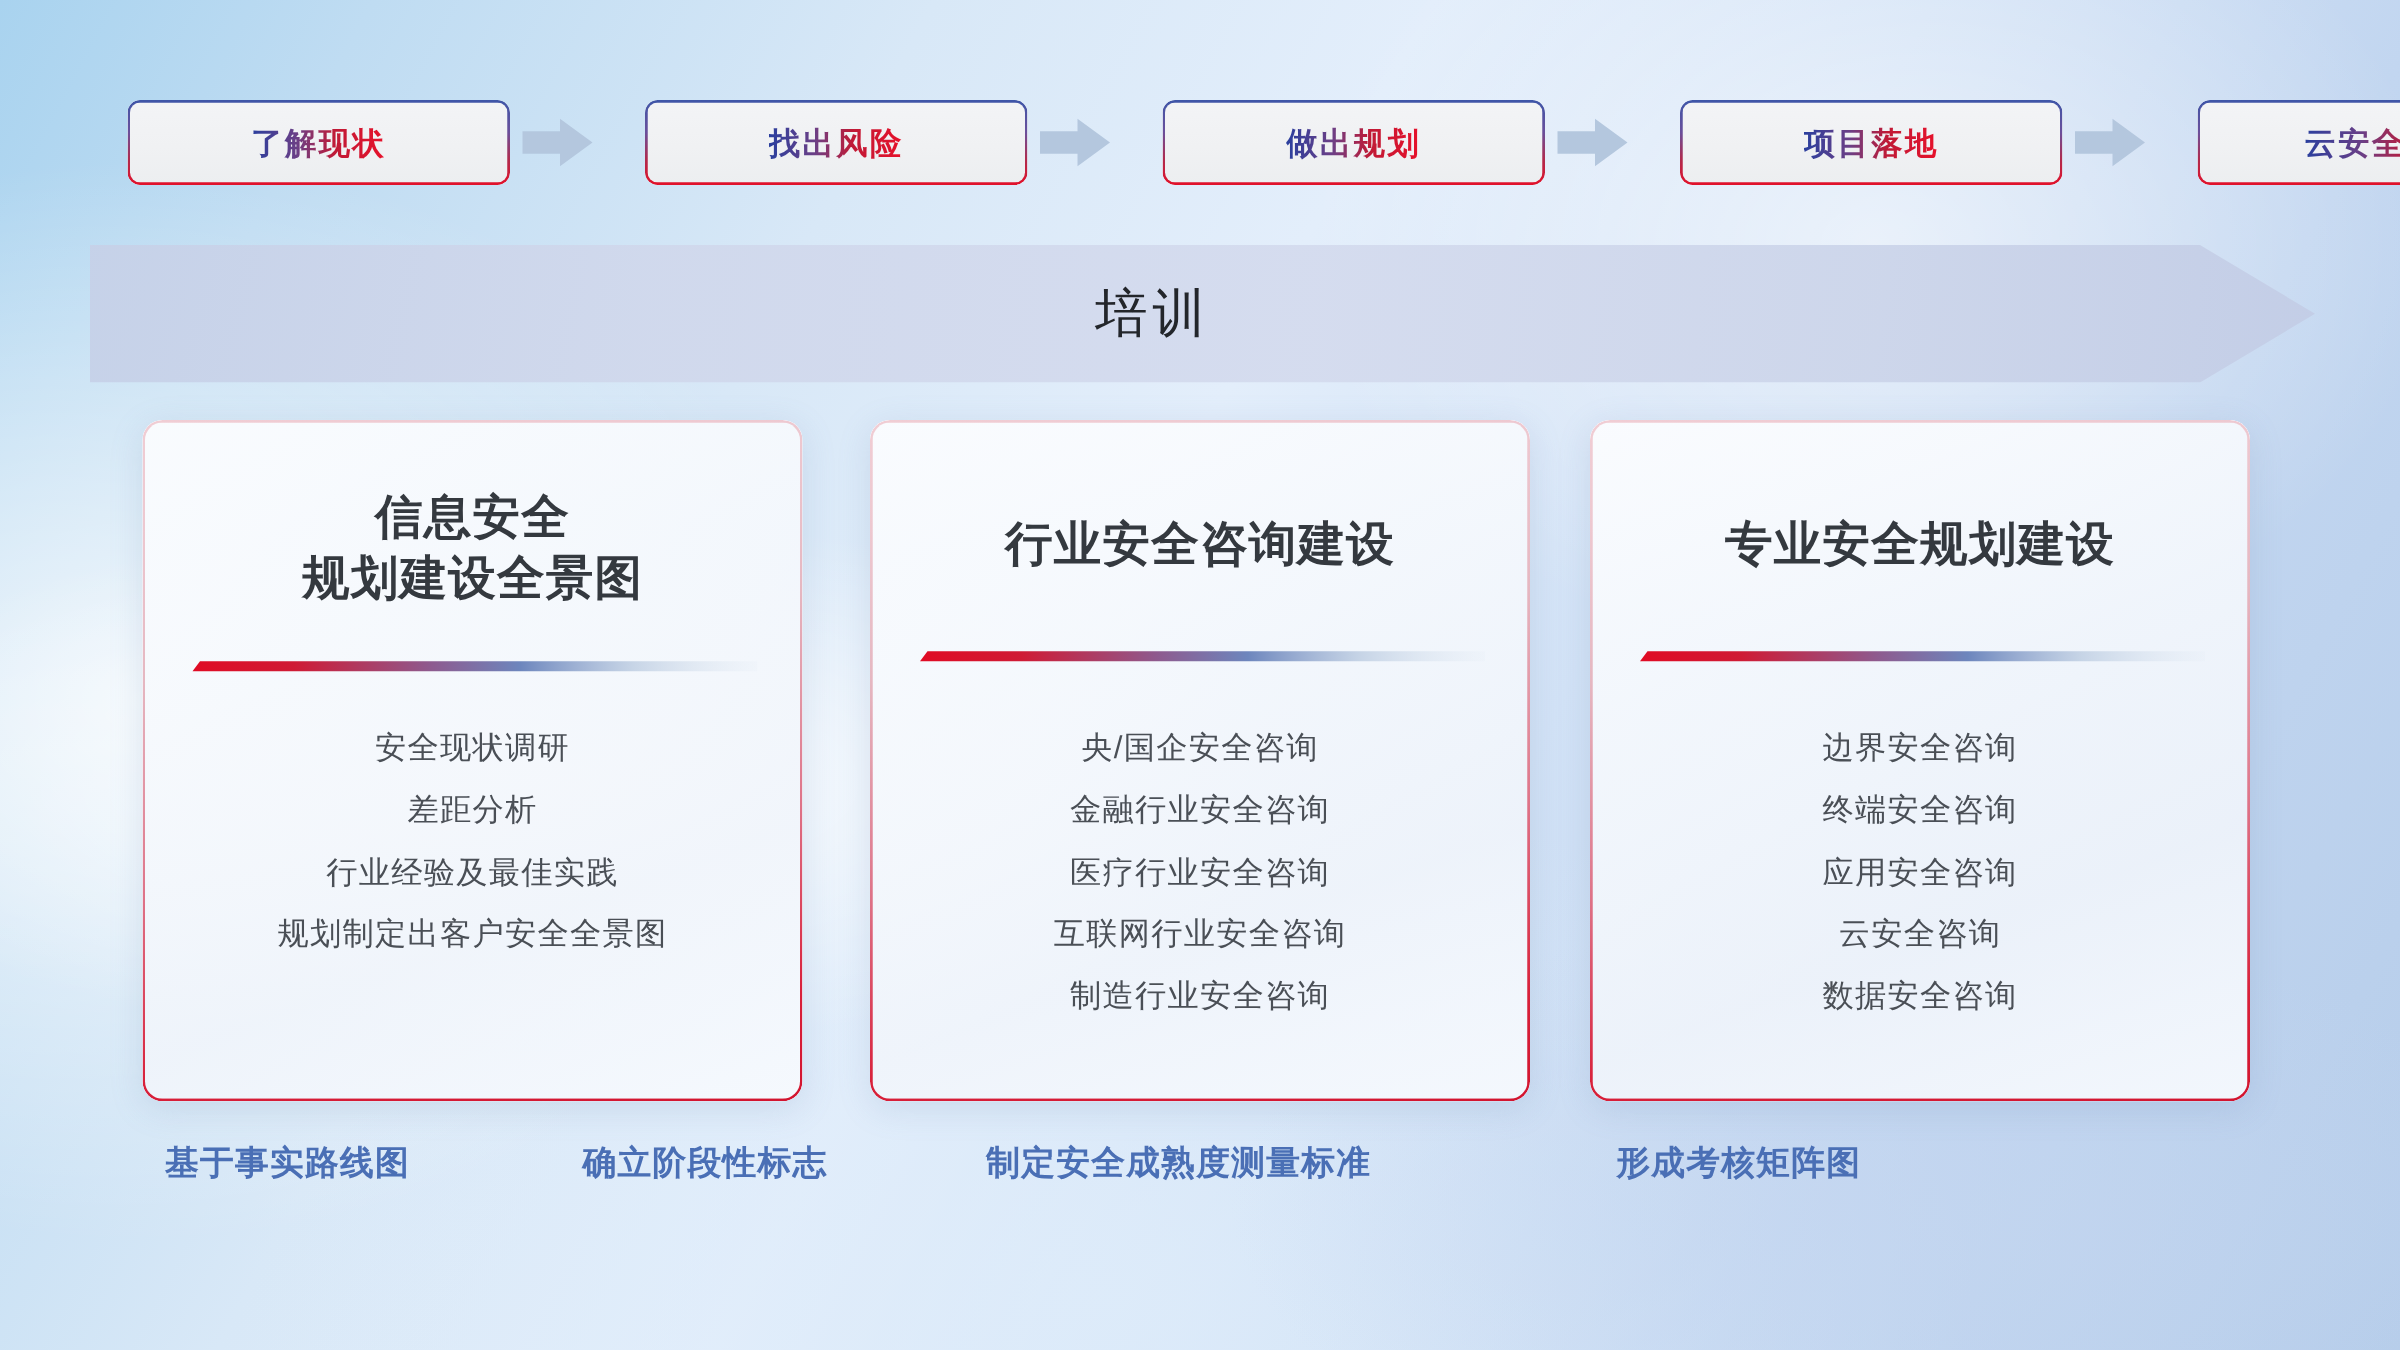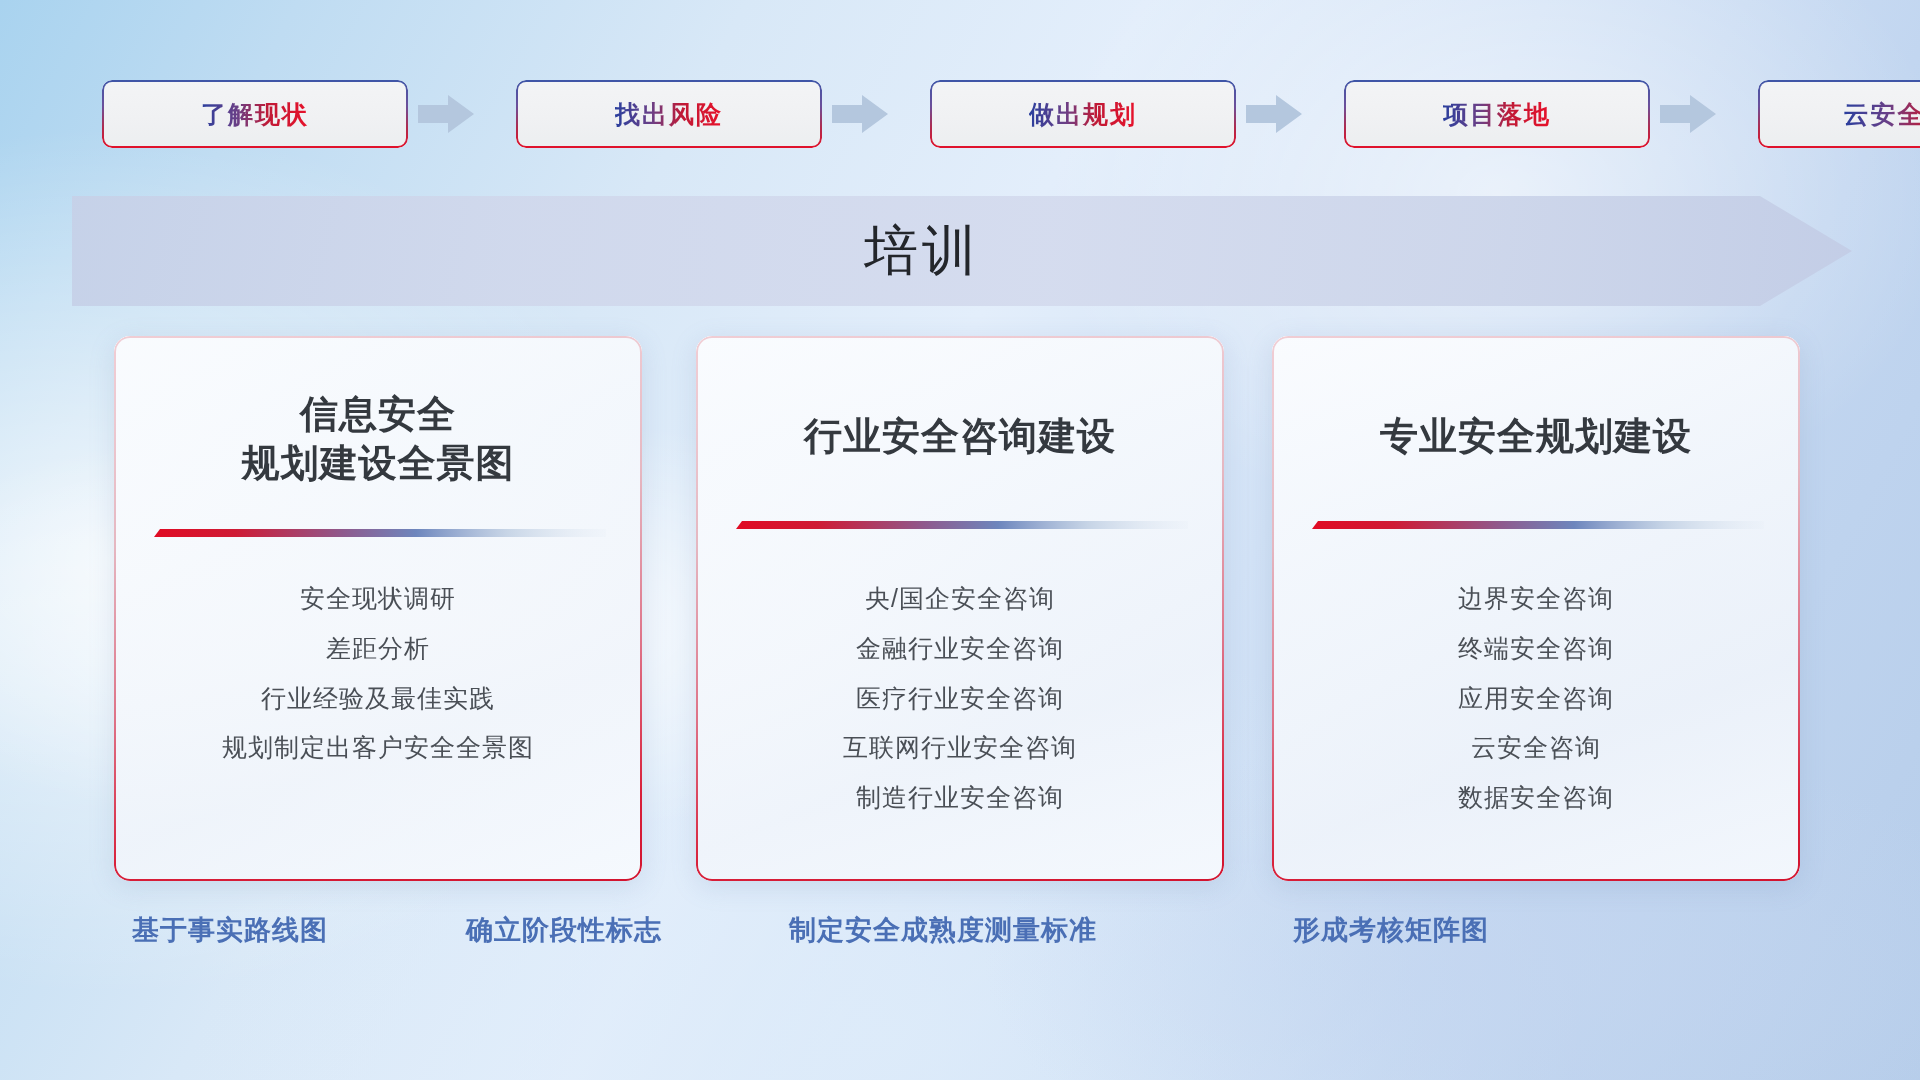--- a/index.html
+++ b/index.html
@@ -120,21 +120,21 @@
 
   .banner-title {
     position: absolute;
     left: 0;
     top: 0;
     width: 1700px;
     height: 110px;
     display: flex;
     align-items: center;
     justify-content: center;
-    font-size: 54px;
+    font-size: 42px;
     font-weight: 500;
     color: #23262b;
     letter-spacing: 4px;
     z-index: 5;
   }
 
   
   .cards {
     position: absolute;
     left: 0;

